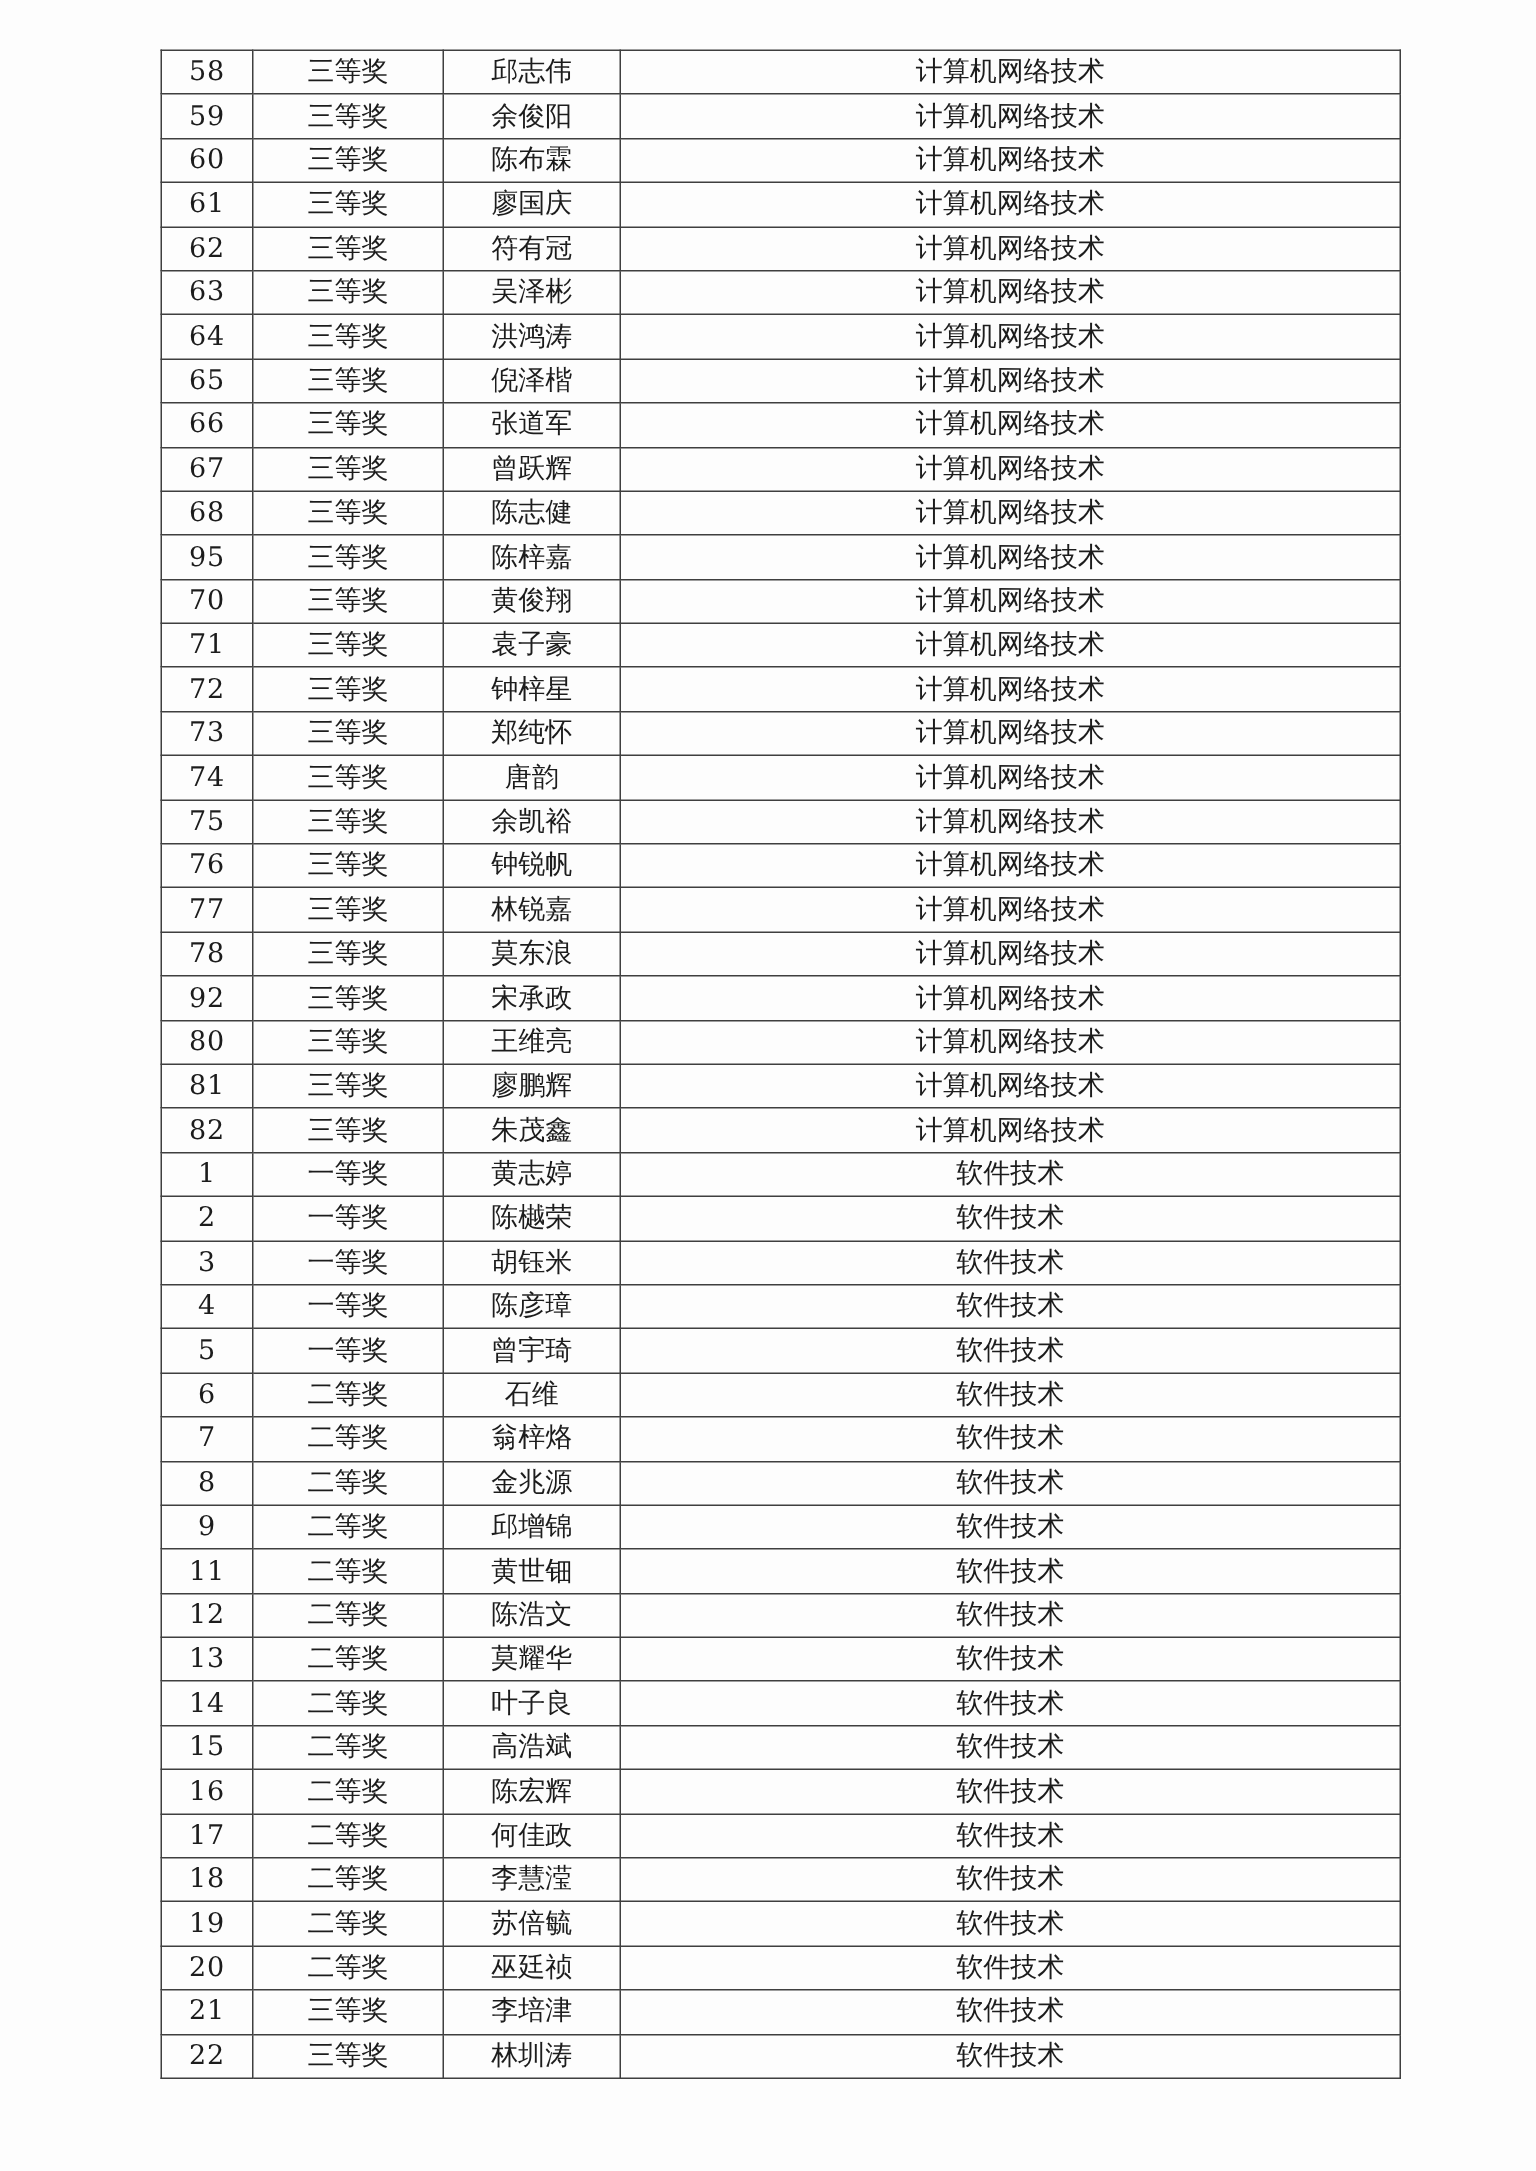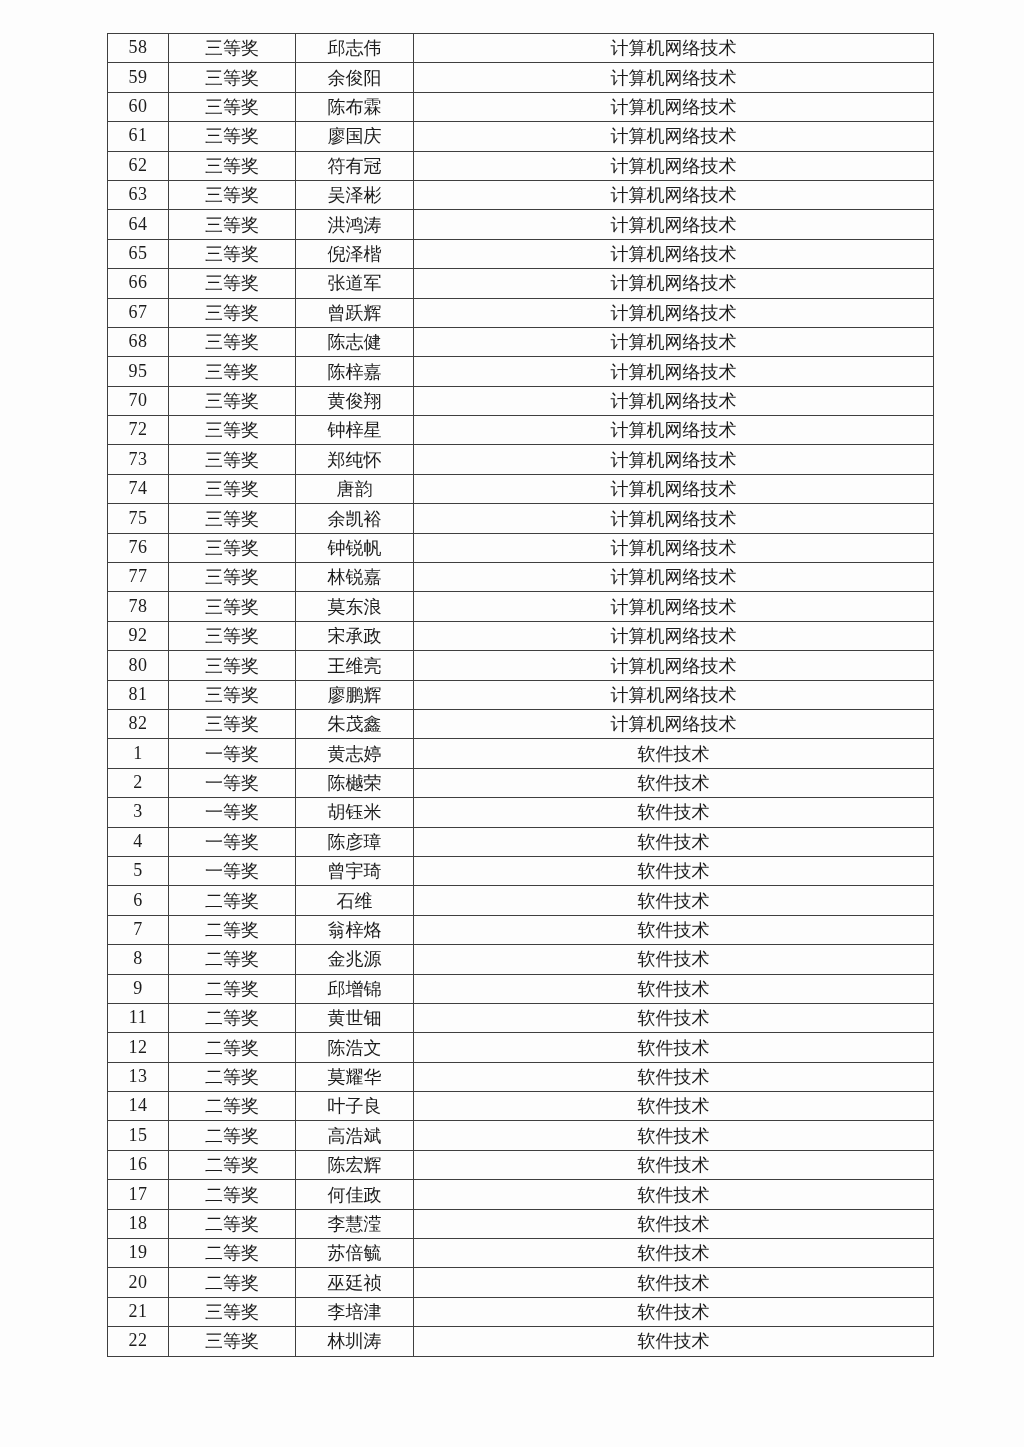--- a/index.html
+++ b/index.html
@@ -34,21 +34,20 @@
     text-align: center;
     vertical-align: middle;
     font-size: 18px;
     line-height: 1.1;
     white-space: nowrap;
     overflow: hidden;
   }
   td.col-no {
     font-size: 17px;
     letter-spacing: 0.5px;
-    font-family: Liberation Serif, serif;
   }
 </style>
 </head>
 <body>
 
 <div class="doc-page">
   <table class="award-table">
     <colgroup>
       <col style="width:61px">
       <col style="width:127px">
@@ -140,20 +139,26 @@
     <td class="col-major">计算机网络技术</td>
   </tr>
 
   <tr>
     <td class="col-no">70</td>
     <td class="col-award">三等奖</td>
     <td class="col-name">黄俊翔</td>
     <td class="col-major">计算机网络技术</td>
   </tr>
 
+  <tr>
+    <td class="col-no">71</td>
+    <td class="col-award">三等奖</td>
+    <td class="col-name">袁子豪</td>
+    <td class="col-major">计算机网络技术</td>
+  </tr>
 
   <tr>
     <td class="col-no">72</td>
     <td class="col-award">三等奖</td>
     <td class="col-name">钟梓星</td>
     <td class="col-major">计算机网络技术</td>
   </tr>
 
   <tr>
     <td class="col-no">73</td>

